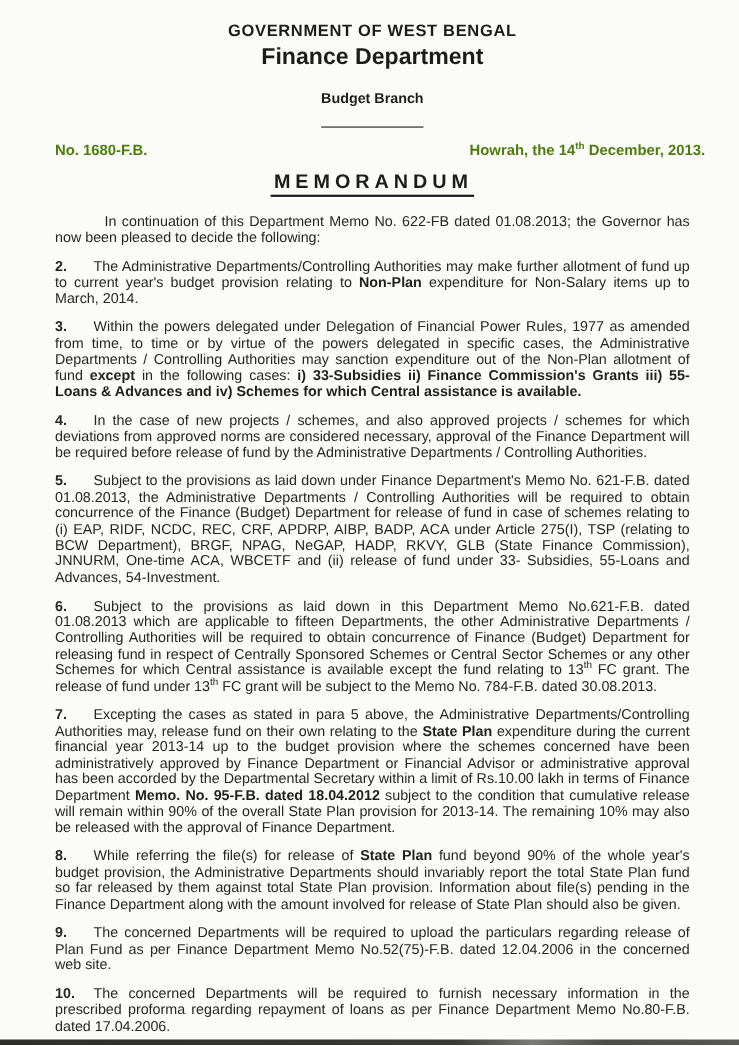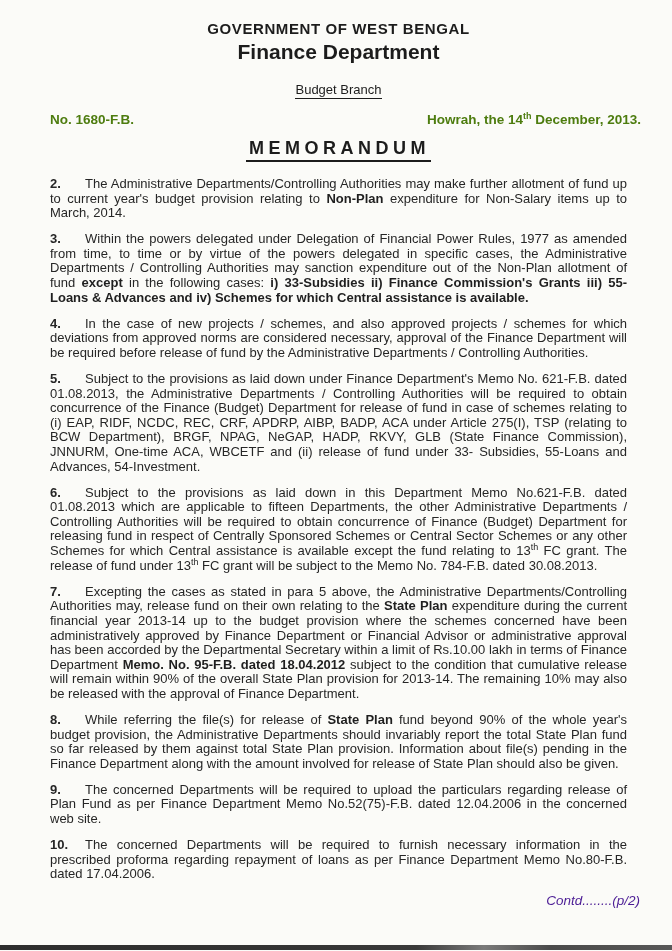--- a/index.html
+++ b/index.html
@@ -26,25 +26,25 @@
   .hdr-dept {
     text-align: center;
     font-weight: bold;
     font-size: 21px;
     margin-top: 3px;
     color: #1c1c1c;
   }
   .hdr-branch { text-align: center; margin-top: 2px; }
   .hdr-branch span {
     display: inline-block;
-    font-weight: normal;
+    font-weight: bold;
     font-size: 13px;
     color: #1c1c1c;
     border-bottom: 1.5px solid #1c1c1c;
-    padding-bottom: 1px;
+    padding-bottom: 18px;
     margin-top: 16px;
   }
   .memo-line {
     display: flex;
     justify-content: space-between;
     align-items: flex-end;
     margin-top: 13px;
     font-weight: bold;
     font-size: 13.5px;
     color: #4d7c0f;
@@ -114,20 +114,21 @@
   <div class="memo-line">
     <span class="memo-no">No. 1680-F.B.</span>
     <span class="place-date">Howrah, the 14<sup>th</sup> December, 2013.</span>
   </div>
 
   <div class="title-line">
     <span>MEMORANDUM</span>
   </div>
 
   <div class="memo-body">
+    <p class="intro">In continuation of this Department Memo No. 622-FB dated 01.08.2013; the Governor has now been pleased to decide the following:</p>
     <div>
         <p class="para"><span class="pnum">2.</span><span>The Administrative Departments/Controlling Authorities may make further allotment of fund up to current year's budget provision relating to <b>Non-Plan</b> expenditure for Non-Salary items up to March, 2014.</span></p>
         <p class="para"><span class="pnum">3.</span><span>Within the powers delegated under Delegation of Financial Power Rules, 1977 as amended from time, to time or by virtue of the powers delegated in specific cases, the Administrative Departments / Controlling Authorities may sanction expenditure out of the Non-Plan allotment of fund <b>except</b> in the following cases: <b>i) 33-Subsidies ii) Finance Commission's Grants iii) 55-Loans &amp; Advances and iv) Schemes for which Central assistance is available.</b></span></p>
         <p class="para"><span class="pnum">4.</span><span>In the case of new projects / schemes, and also approved projects / schemes for which deviations from approved norms are considered necessary, approval of the Finance Department will be required before release of fund by the Administrative Departments / Controlling Authorities.</span></p>
         <p class="para"><span class="pnum">5.</span><span>Subject to the provisions as laid down under Finance Department's Memo No. 621-F.B. dated 01.08.2013, the Administrative Departments / Controlling Authorities will be required to obtain concurrence of the Finance (Budget) Department for release of fund in case of schemes relating to (i) EAP, RIDF, NCDC, REC, CRF, APDRP,  AIBP, BADP, ACA under Article 275(I), TSP (relating to BCW Department), BRGF, NPAG, NeGAP, HADP, RKVY, GLB (State Finance Commission), JNNURM, One-time ACA, WBCETF and (ii) release of fund under 33- Subsidies, 55-Loans and Advances, 54-Investment.</span></p>
         <p class="para"><span class="pnum">6.</span><span>Subject to the provisions as laid down in this Department Memo No.621-F.B. dated 01.08.2013 which are applicable to fifteen Departments, the other Administrative Departments / Controlling Authorities will be required to obtain concurrence of Finance (Budget) Department for releasing fund in respect of Centrally Sponsored Schemes or Central Sector Schemes or any other Schemes for which Central assistance is available except the fund relating to 13<sup>th</sup> FC grant. The release of fund under 13<sup>th</sup> FC grant will be subject to the Memo No. 784-F.B. dated 30.08.2013.</span></p>
         <p class="para"><span class="pnum">7.</span><span>Excepting the cases as stated in para 5 above, the Administrative Departments/Controlling Authorities may, release fund on their own relating to the <b>State Plan</b> expenditure during the current financial year 2013-14 up to the budget provision where the schemes concerned have been administratively approved by Finance Department or Financial Advisor or administrative approval has been accorded by the Departmental Secretary within a limit of Rs.10.00 lakh in terms of Finance Department <b>Memo. No. 95-F.B. dated 18.04.2012</b> subject to the condition that cumulative release will remain within 90% of the overall State Plan provision for 2013-14. The remaining 10% may also be released with the approval of Finance Department.</span></p>
         <p class="para"><span class="pnum">8.</span><span>While referring the file(s) for release of <b>State Plan</b> fund beyond 90% of the whole year's budget provision, the Administrative Departments should invariably report the total State Plan fund so far released by them against total State Plan provision. Information about file(s) pending in the Finance Department along with the amount involved for release of State Plan should also be given.</span></p>
         <p class="para"><span class="pnum">9.</span><span>The concerned Departments will be required to upload the particulars regarding release of Plan Fund as per Finance Department Memo No.52(75)-F.B. dated 12.04.2006 in the concerned web site.</span></p>
         <p class="para"><span class="pnum">10.</span><span>The concerned Departments will be required to furnish necessary information in the prescribed proforma regarding repayment of loans as per Finance Department Memo No.80-F.B. dated 17.04.2006.</span></p>

